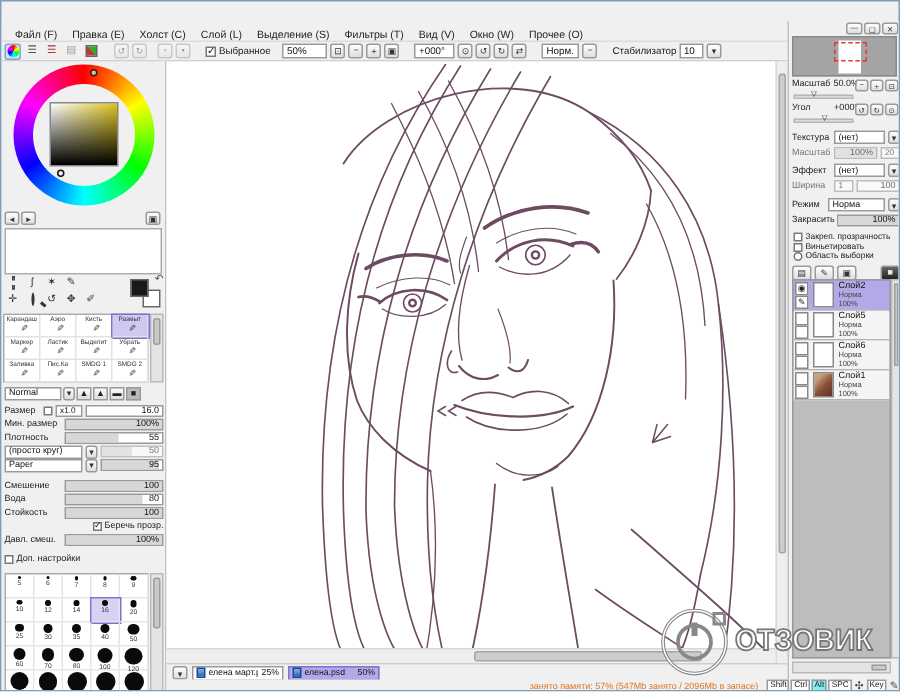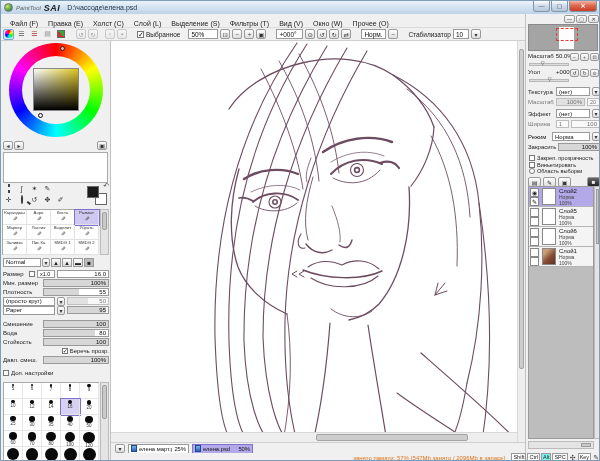--- a/index.html
+++ b/index.html
@@ -129,31 +129,20 @@
   .sglyph{font-size:7px;line-height:8px;color:#444;}
   
   .wm{position:absolute;left:437px;top:400px;width:163px;height:52px;z-index:60;display:flex;align-items:center;pointer-events:none;}
   .wmtext{font-size:20px;font-weight:bold;color:#fff;-webkit-text-stroke:1.2px #777;text-shadow:0 0 1px #888;letter-spacing:0;transform:scaleX(.95);transform-origin:left;white-space:nowrap;}
 </style>
 </head>
 <body>
 
 <div class="window">
 
-  <div class="titlebar">
-    <span class="appicon"></span>
-    <span class="brand-sm">PaintTool</span>
-    <span class="brand">SAI</span>
-    <span class="docpath">D:\чассоде\елена.psd</span>
-    <span class="winbtns">
-      <span class="wb min">—</span>
-      <span class="wb max">▢</span>
-      <span class="wb close">✕</span>
-    </span>
-  </div>
 
   <div class="menubar">
     <span id="menu-items"><span class="menu-item">Файл (F)</span><span class="menu-item">Правка (E)</span><span class="menu-item">Холст (C)</span><span class="menu-item">Слой (L)</span><span class="menu-item">Выделение (S)</span><span class="menu-item">Фильтры (T)</span><span class="menu-item">Вид (V)</span><span class="menu-item">Окно (W)</span><span class="menu-item">Прочее (O)</span></span>
   </div>
 
   <div class="toolbar">
     <span class="cicon on">
         <span class="wheel-glyph"></span>
       </span>
     <span class="cicon">
@@ -716,14 +705,24 @@
         <span class="kchip">Shift</span>
         <span class="kchip">Ctrl</span>
         <span class="kchip on">Alt</span>
         <span class="kchip">SPC</span>
       </span>
     <span class="sglyph">✣</span>
     <span class="kchip">Key</span>
     <span class="sglyph">✎</span>
   </div>
 
+  <div class="wm">
+    <svg width="52" height="52" viewBox="0 0 52 52">
+      <circle cx="25" cy="27" r="21" fill="none" stroke="#888" stroke-width="2.5"></circle>
+      <circle cx="25" cy="27" r="21" fill="none" stroke="#fff" stroke-width="1"></circle>
+      <circle cx="25" cy="27" r="11" fill="none" stroke="#888" stroke-width="2.5"></circle>
+      <rect x="23" y="14" width="4" height="9" fill="#888"></rect>
+      <rect x="38" y="8" width="7" height="7" fill="none" stroke="#888" stroke-width="2"></rect>
+    </svg>
+    <span class="wmtext">ОТЗОВИК</span>
+  </div>
 
 </div>
 
 </body></html>

